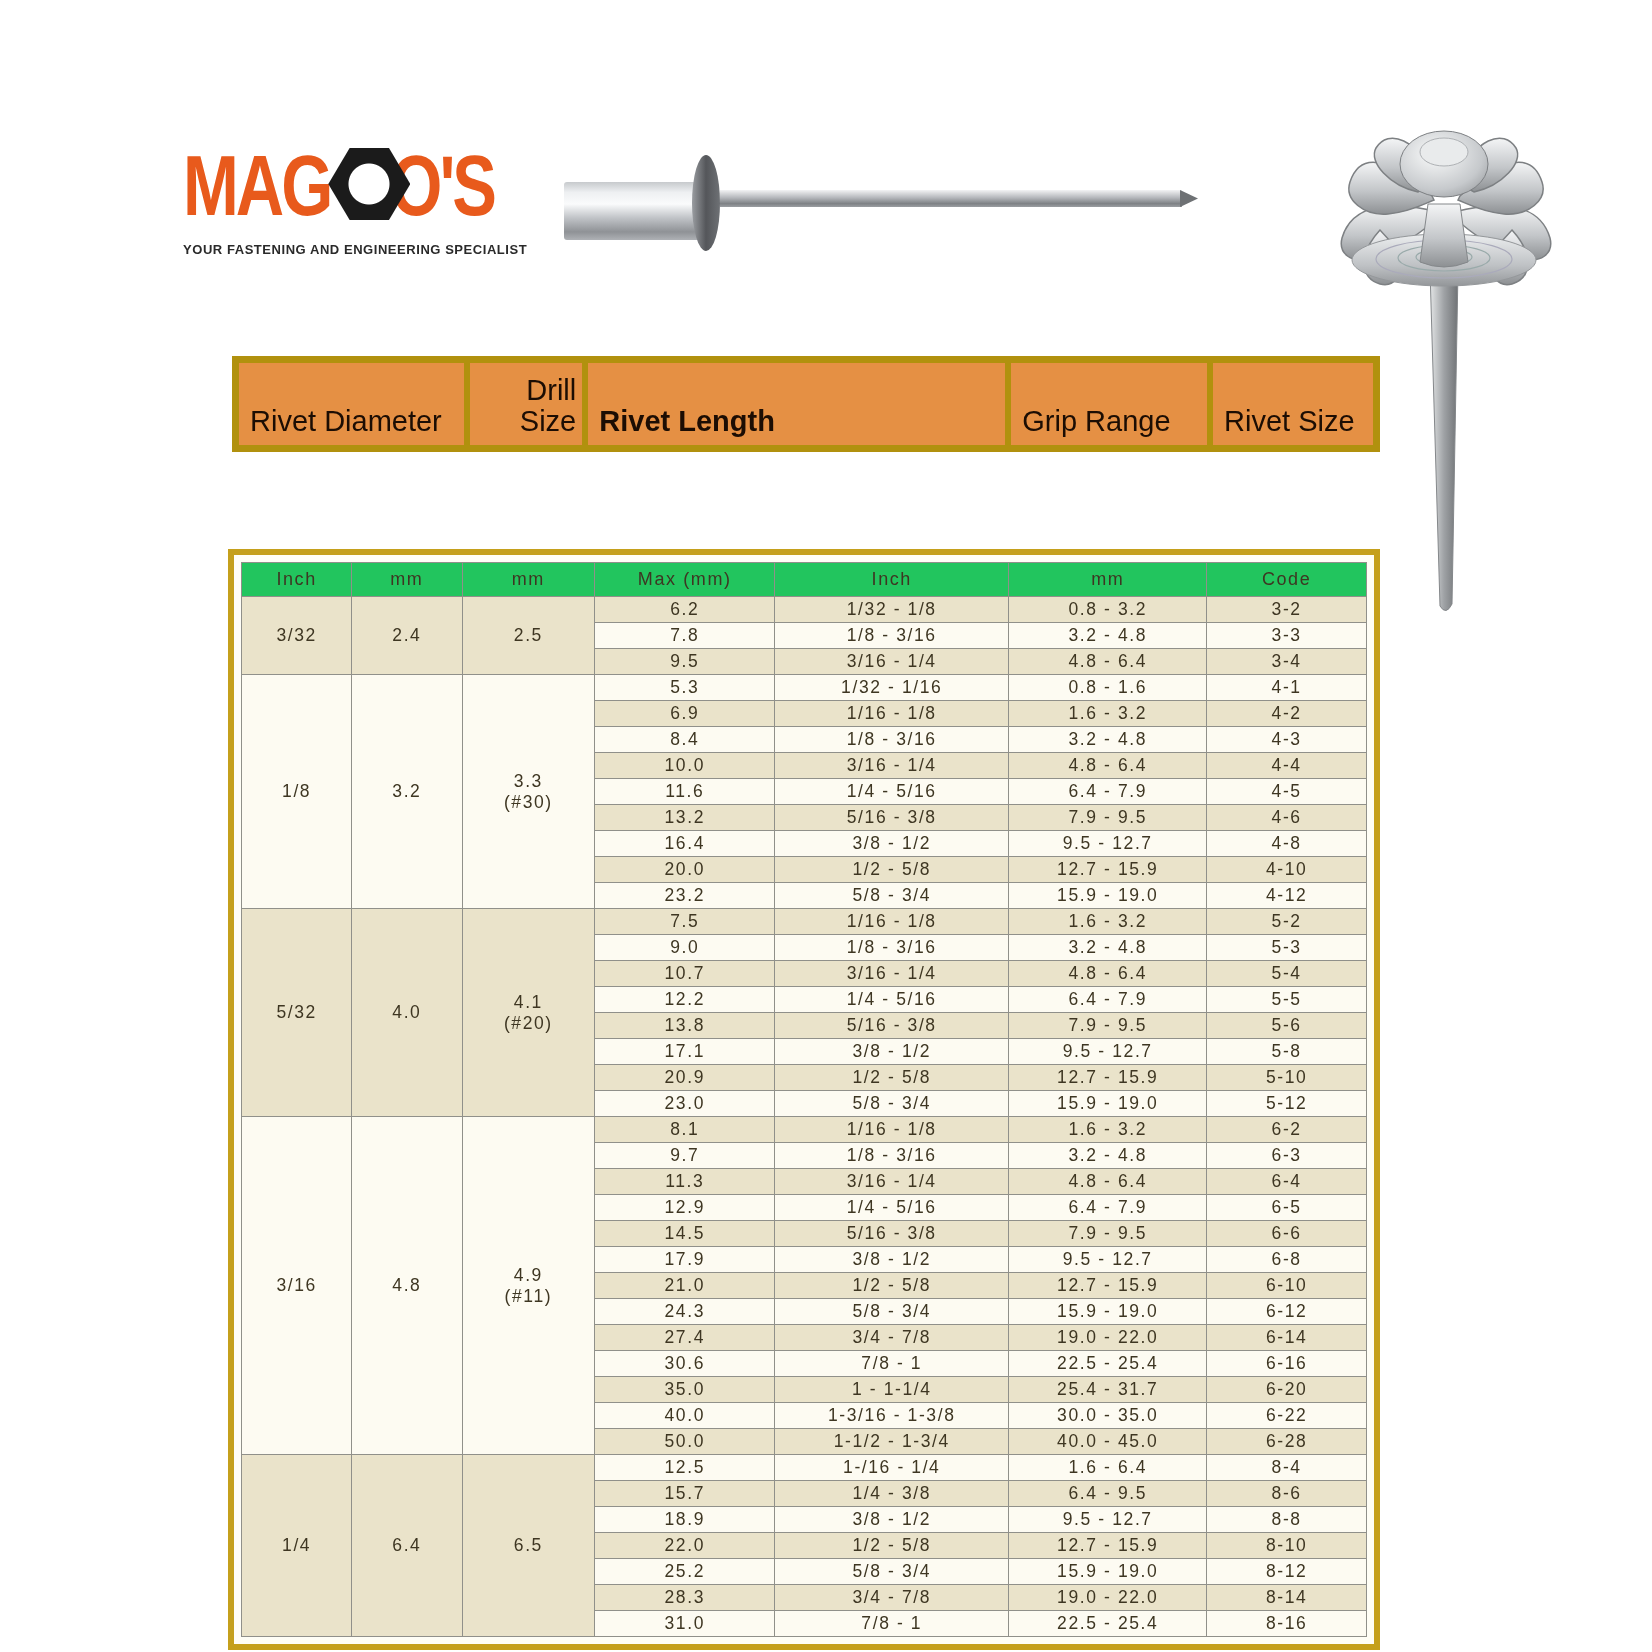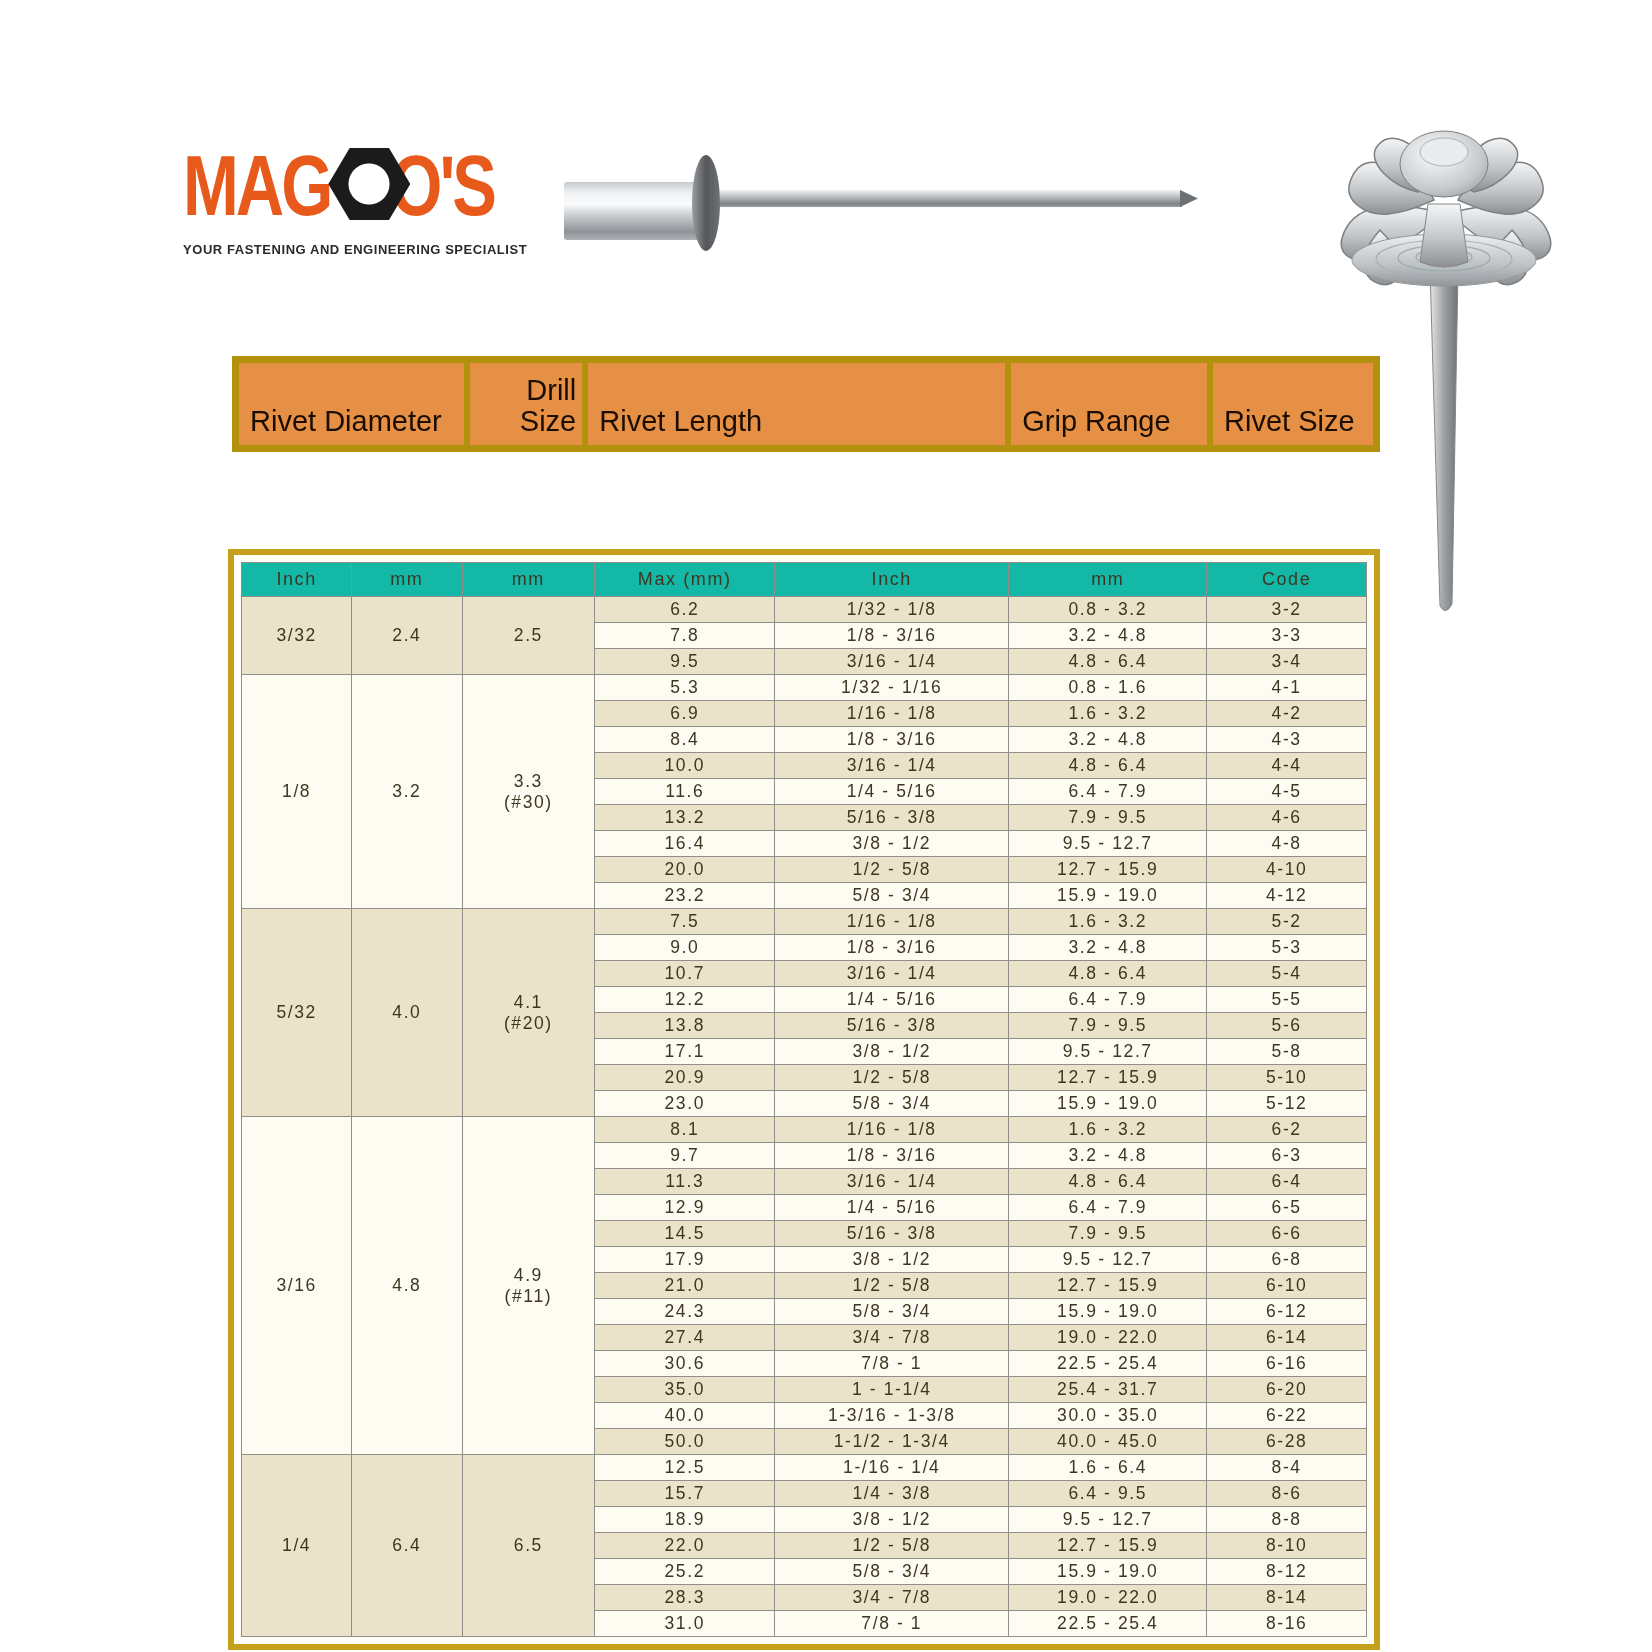--- a/index.html
+++ b/index.html
@@ -34,34 +34,34 @@
   
   .header-bar{
     position:absolute;left:232px;top:356px;width:1148px;height:96px;
     background:#E59044;border:7px solid #B1910E;box-sizing:border-box;display:flex;
   }
   .header-cell{
     border-right:6px solid #B1910E;display:flex;align-items:flex-end;
     padding:6px 6px 9px 11px;font-size:29px;line-height:1.05;color:#1c0d03;box-sizing:border-box;
   }
   .header-cell:last-child{border-right:none;}
-  .hc-1{width:20.4%;}.hc-2{width:10.4%;text-align:right;}.hc-3{width:37.3%;}.hc-4{width:17.8%;}.hc-5{flex:1;}
+  .hc-1{width:20.4%;}.hc-2{width:10.4%;text-align:right;}.hc-3{width:37.3%;font-weight:bold;}.hc-4{width:17.8%;}.hc-5{flex:1;}
 
   
   .spec-table-wrap{
     position:absolute;left:228px;top:549px;width:1152px;box-sizing:border-box;
     border:6px solid #C5A01C;background:#fffef6;padding:7px;
   }
   table.spec{width:100%;border-collapse:collapse;table-layout:fixed;}
   table.spec th,table.spec td{
     border:1px solid #90908a;text-align:center;vertical-align:middle;
     color:#3E3622;font-size:17.5px;letter-spacing:1.6px;padding:0;
     font-family:"Liberation Sans",sans-serif;
   }
-  table.spec th{height:33px;font-weight:normal;font-size:18px;background:#14b8a6;}
+  table.spec th{height:33px;font-weight:normal;font-size:18px;background:#22c55e;}
   table.spec td{height:25px;line-height:1.15;}
   .tan{background:#EAE3CA;}
   .cream{background:#FDFBF2;}
   .drill-note{display:block;font-size:17.5px;}
 
   
   .rivet-svg{position:absolute;left:540px;top:152px;}
   .flower-svg{position:absolute;left:1318px;top:112px;}
 </style>
 </head>

